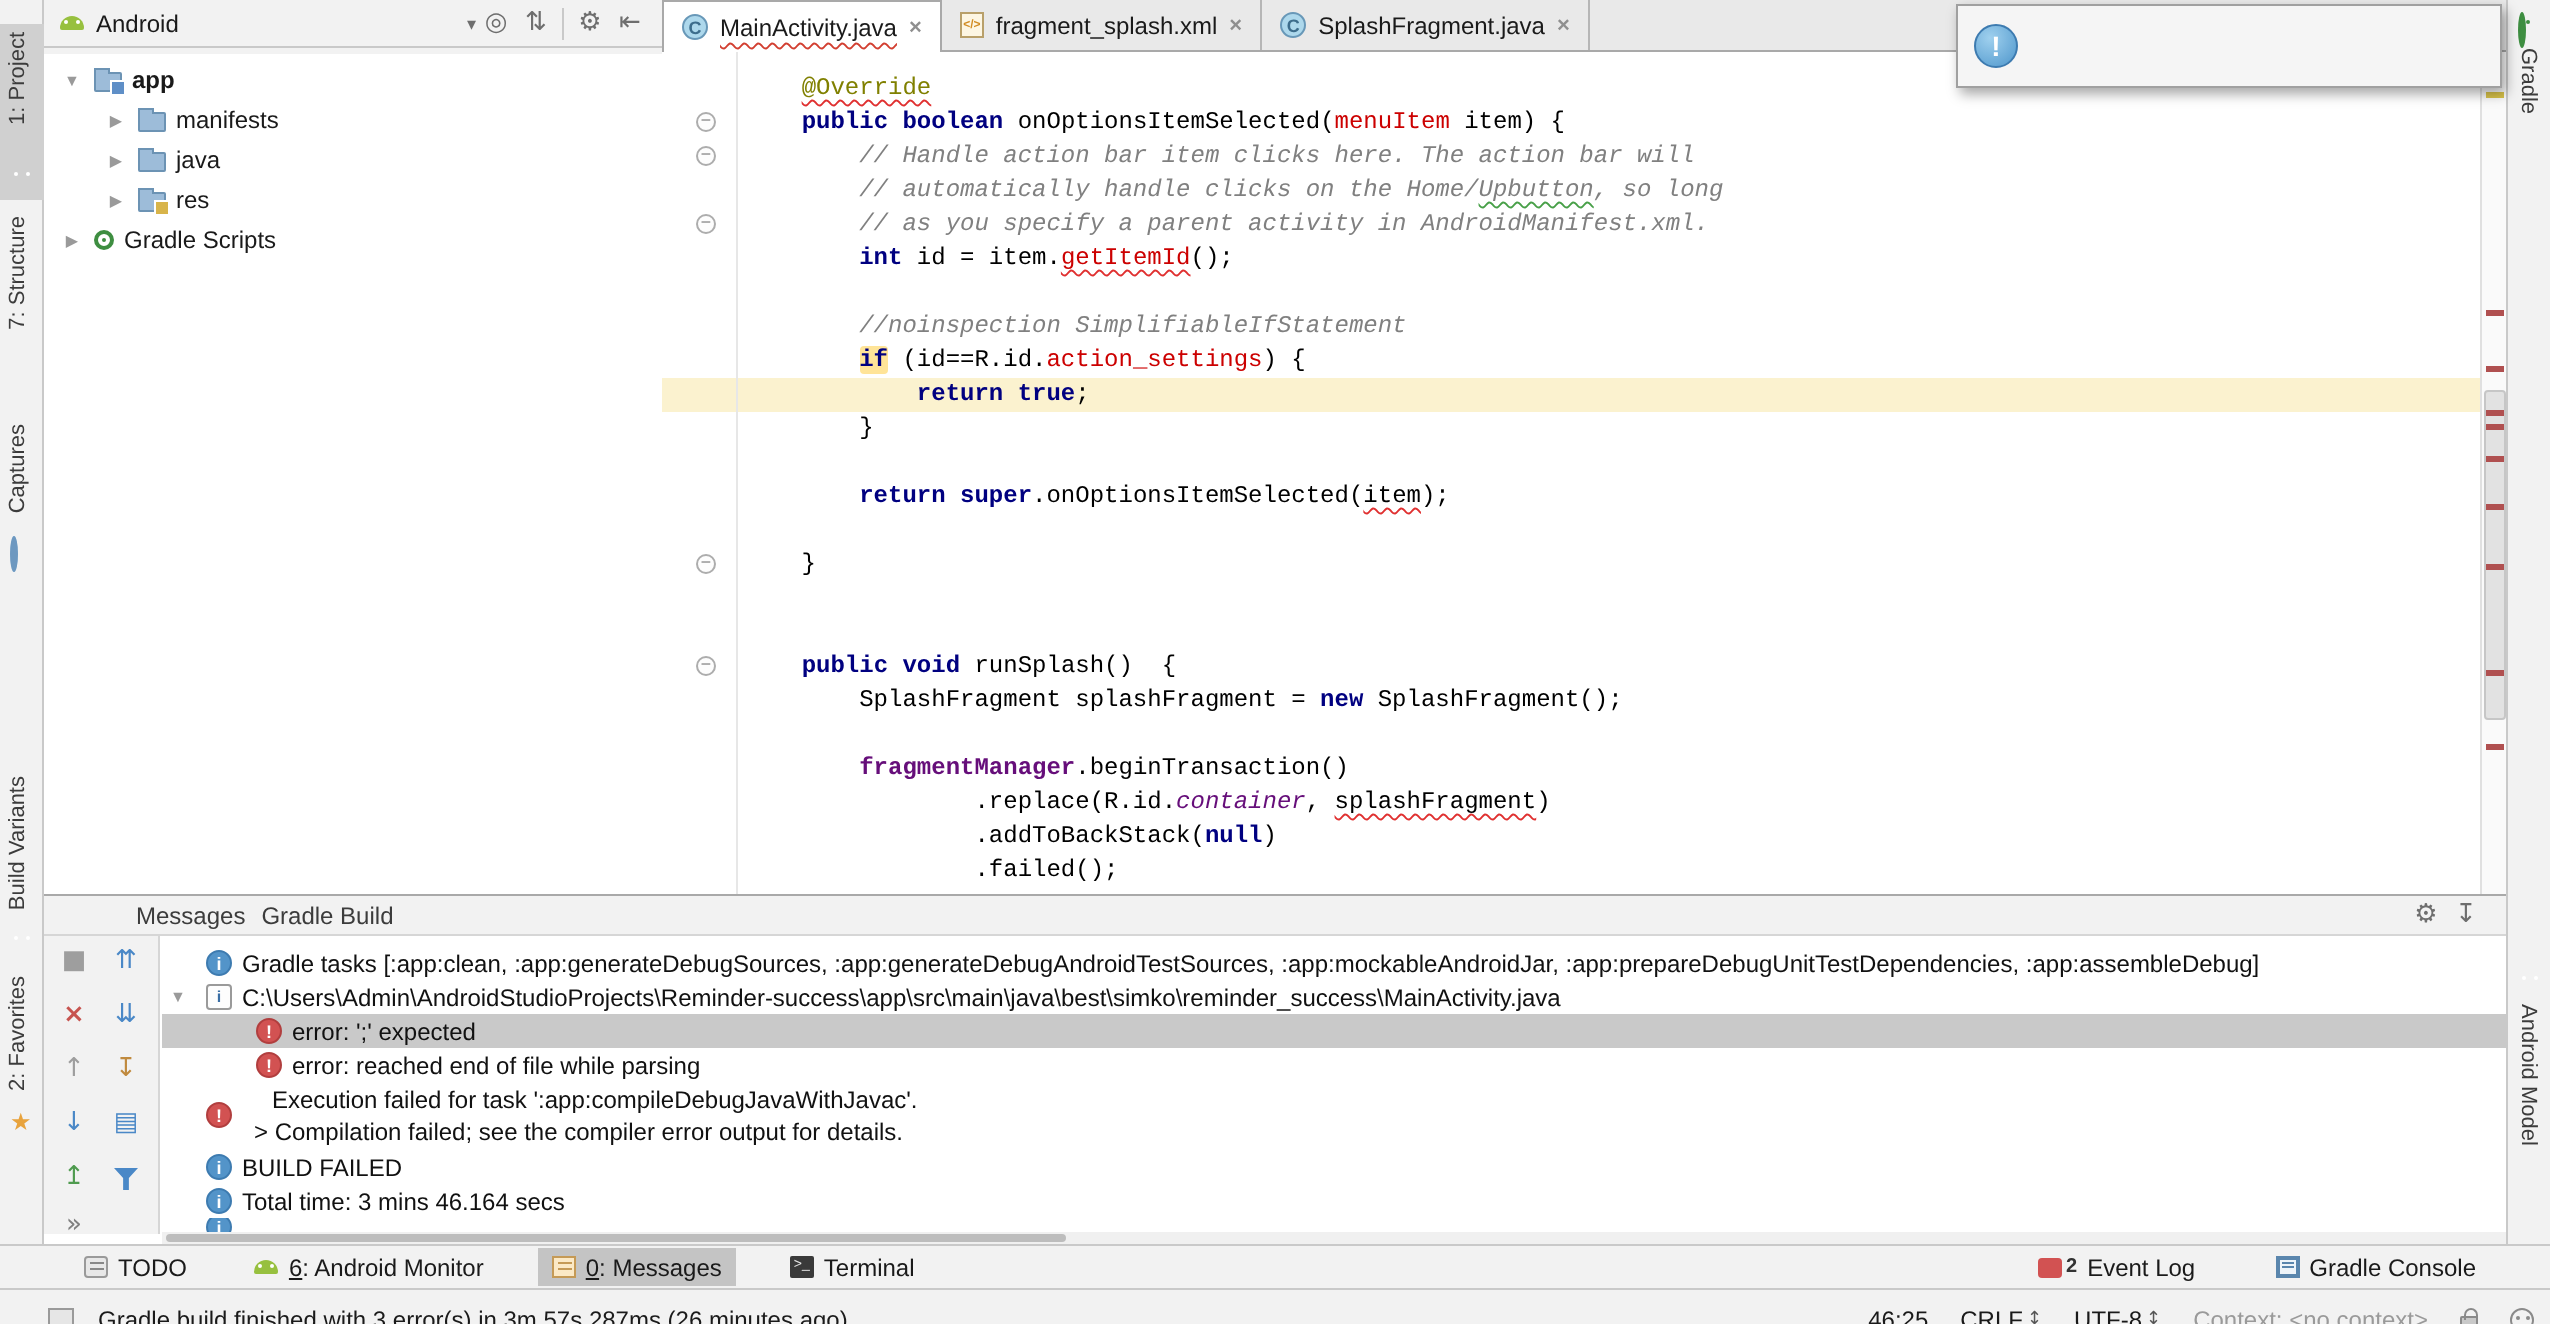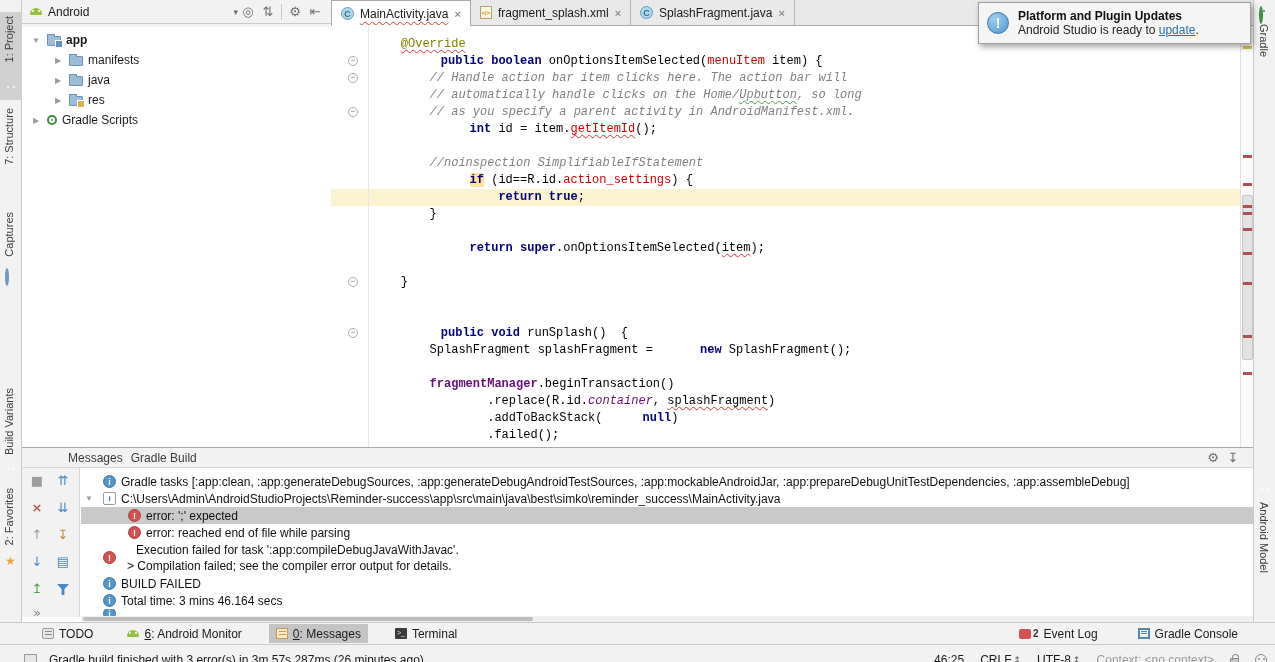--- a/index.html
+++ b/index.html
@@ -58,21 +58,21 @@
 
   
   .editor { position:absolute; left:331px; top:26px; width:909px; height:421px; background:#ffffff; overflow:hidden; z-index:3;
             font-family:"Liberation Mono","DejaVu Sans Mono",monospace; font-size:12px; }
   .gutterline { position:absolute; left:37px; top:0; bottom:0; width:1px; background:#e7e7e7; z-index:2; }
   #code { position:absolute; left:0; top:10px; right:0; }
   .cl { height:17px; line-height:17px; white-space:pre; padding-left:41px; position:relative; }
   .cl.current { background:#fbf2cf; }
   .fold { position:absolute; left:17px; top:3px; width:10px; height:10px; border:1px solid #adadad; border-radius:50%;
           color:#8a8a8a; font-size:9px; line-height:8px; text-align:center; background:#fdfdfd; }
-  .kw { color:#000080; font-weight:bold;margin-left:40px; }
+  .kw { color:#000080; font-weight:bold; }
   .d  { color:#000000; }
   .cm { color:#808080; font-style:italic; }
   .err{ color:#cc0000; }
   .ann{ color:#808000; }
   .fld{ color:#660e7a; font-weight:bold; }
   .fldi{ color:#660e7a; font-style:italic; }
   .rw { text-decoration:underline wavy #e03030 1px; text-decoration-skip-ink:none; text-underline-offset:2px; }
   .gw { text-decoration:underline wavy #48a048 1px; text-decoration-skip-ink:none; text-underline-offset:2px; }
   .hl { background:#ffe498; border-radius:2px; }
 
@@ -386,21 +386,15 @@
           <span class="ud">↕</span>
       </span>
       <span class="sitem ctx">Context: &lt;no context&gt;</span>
       <span class="lock-ic"></span>
       <span class="face-ic"></span>
     </div>
   </div>
 
   <div class="notif">
     <span class="notif-ic">!</span>
-    <div>
-      <div class="notif-title">Platform and Plugin Updates</div>
-      <div class="notif-body">
-        <span>Android Studio is ready to </span><span class="link">update</span><span>.</span>
-      </div>
-    </div>
   </div>
 
 </div>
 
 </body></html>

